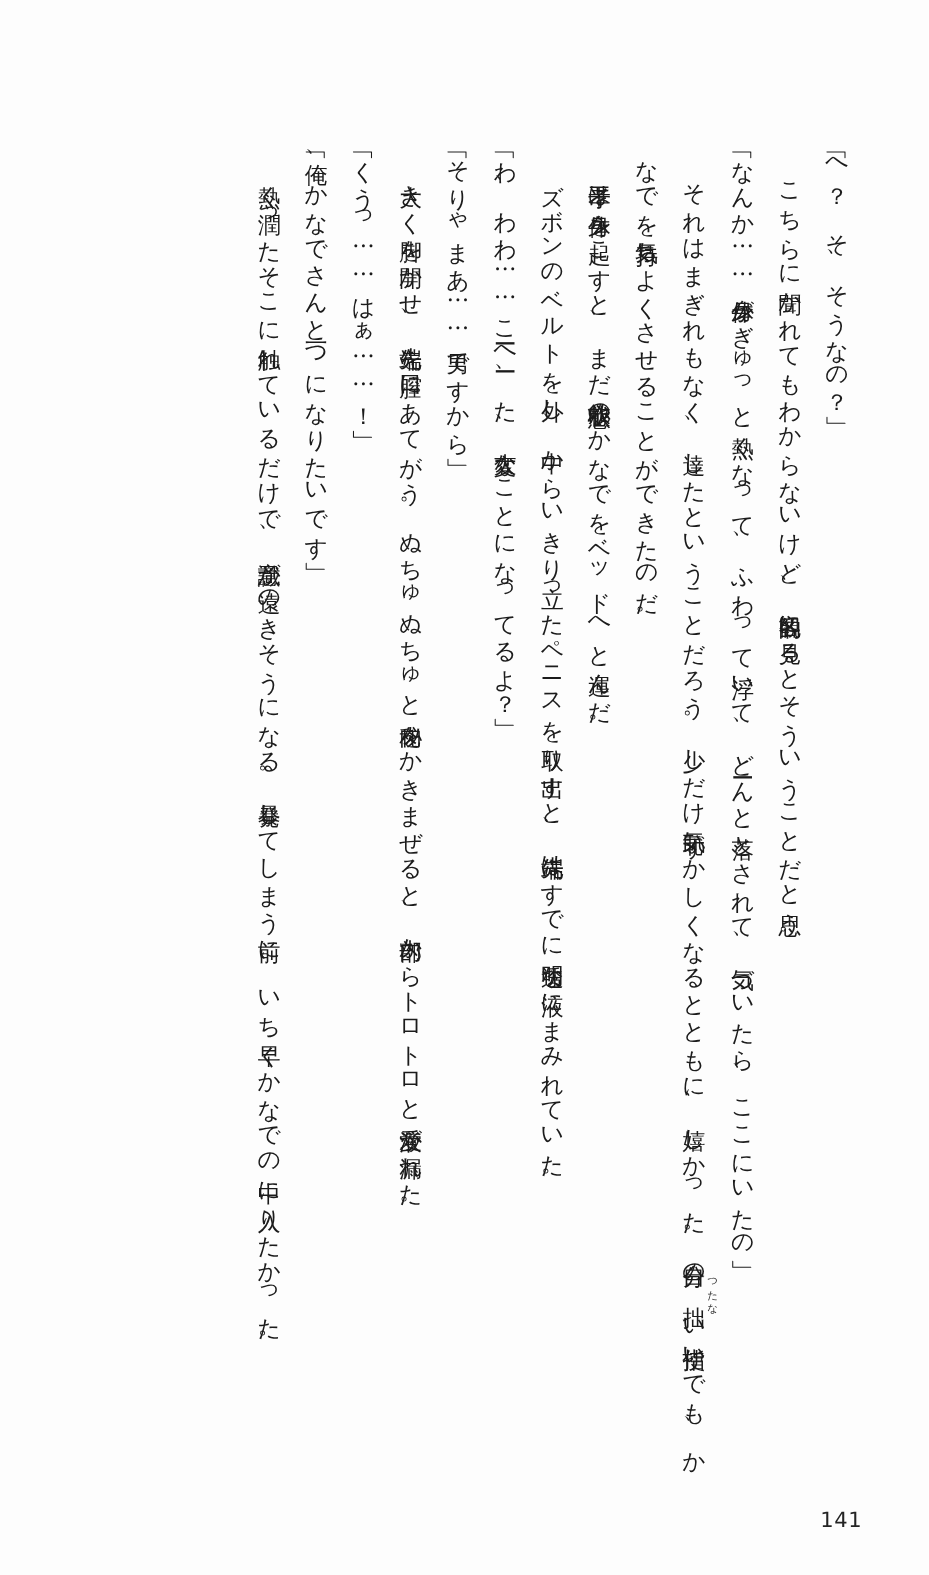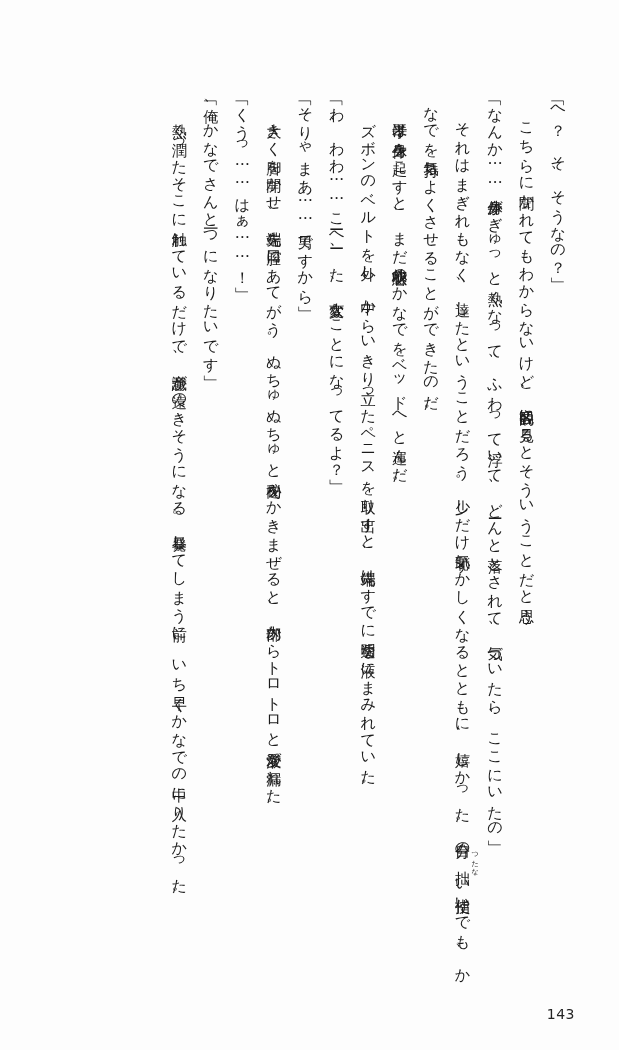--- a/index.html
+++ b/index.html
@@ -71,15 +71,15 @@
     <span class="para">　孝平は身体を起こすと、まだ放心状態のかなでをベッドへと運んだ。</span>
     <span class="para">　ズボンのベルトを外し、中からいきり立ったペニスを取り出すと、先端はすでに透明な液にまみれていた。</span>
     <span class="para">「わ、わわ……こーへー、た、大変なことになってるよ？」</span>
     <span class="para">「そりゃまあ……男ですから」</span>
     <span class="para">　大きく脚を開かせ、先端を膣口にあてがう。ぬちゅぬちゅと秘肉をかきまぜると、内部からトロトロと愛液が漏れた。</span>
     <span class="para">「くうっ……はぁ……！」</span>
     <span class="para">「俺、かなでさんと一つになりたいです」</span>
     <span class="para">　熱く潤ったそこに触れているだけで、意識が遠のきそうになる。暴発してしまう前に、いち早くかなでの中に入りたかった。</span>
   </div>
 
-  <div class="page-number">143</div>
+  <div class="page-number">141</div>
 
 </div>
 
 </body></html>

